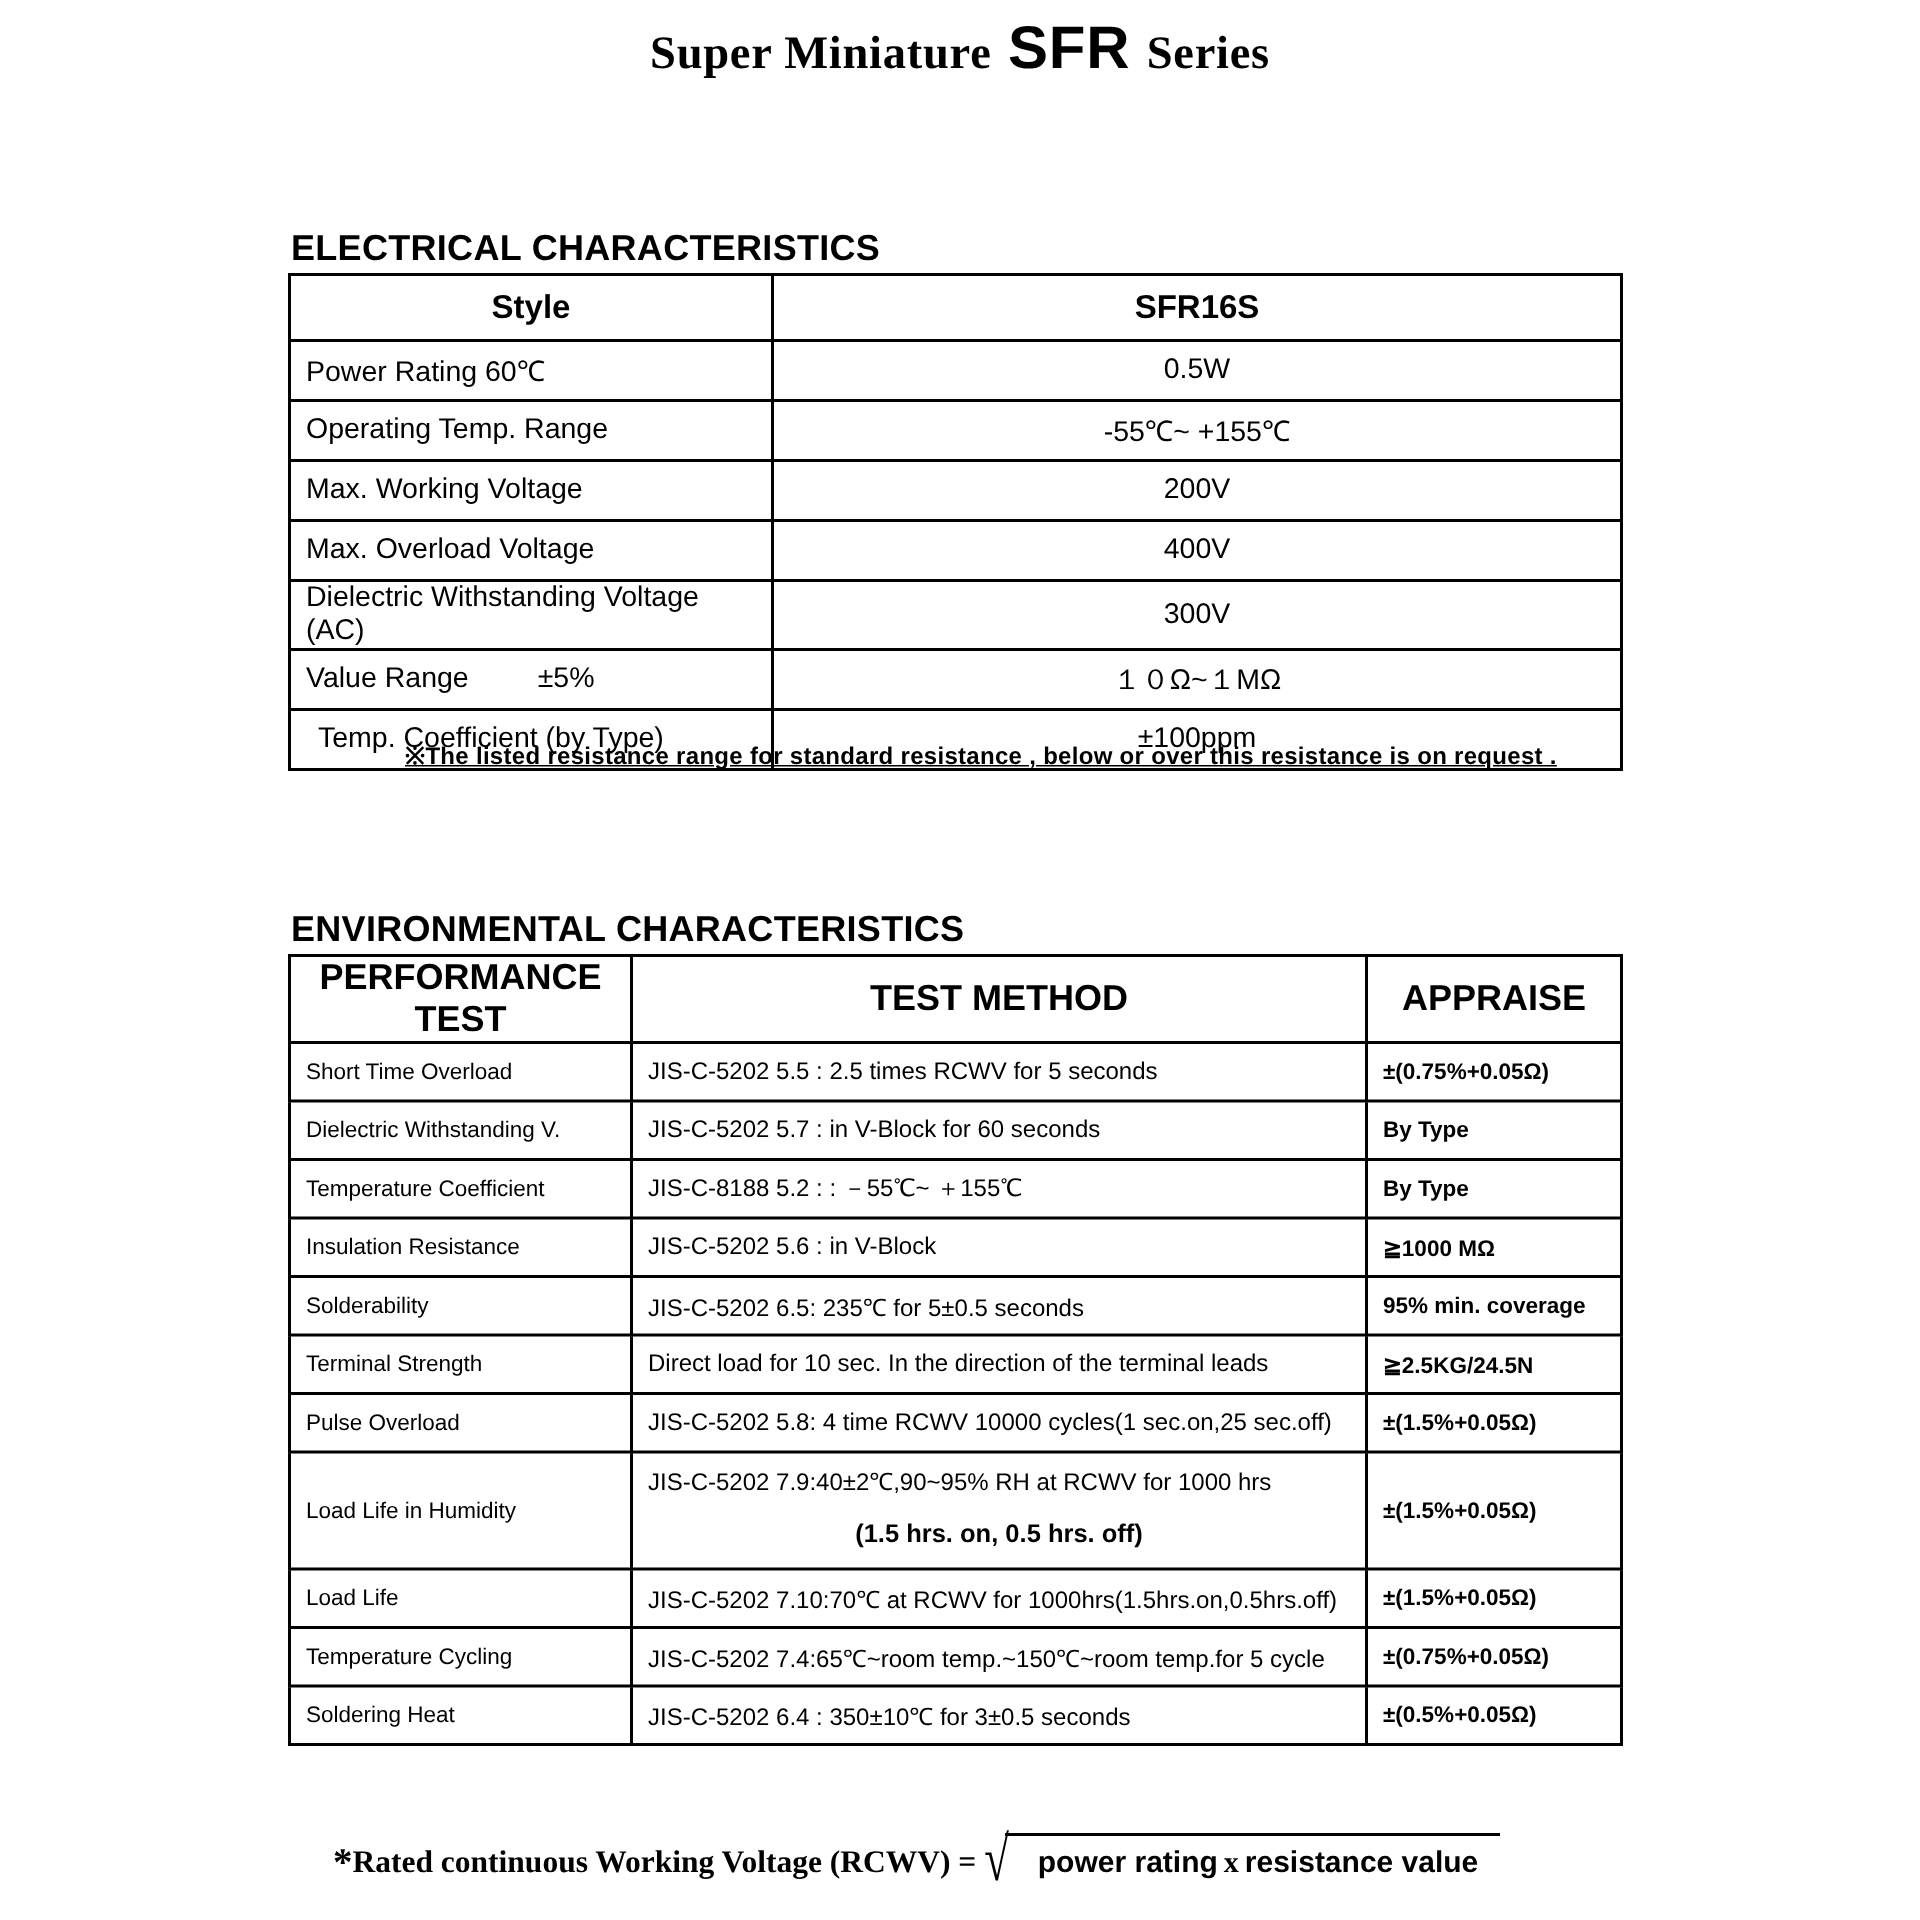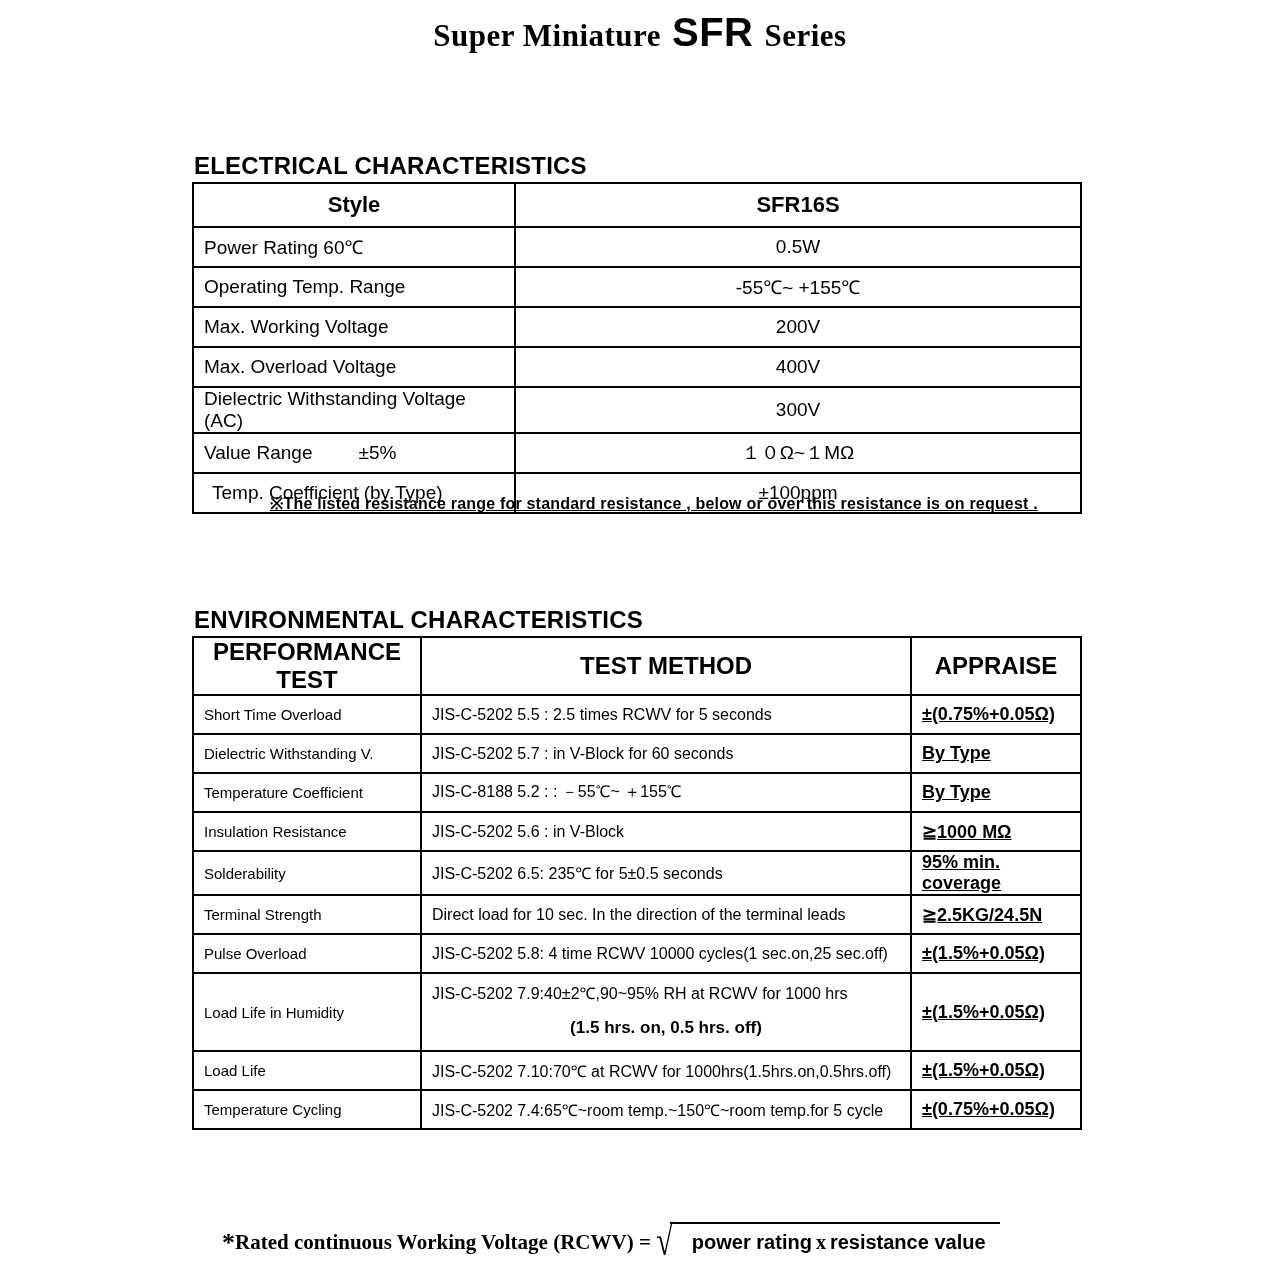--- a/index.html
+++ b/index.html
@@ -113,22 +113,21 @@
   .env-table .c2 { width: 490px; }
   .env-table .c3 { width: 170px; }
   .env-table .hdr {
     font-size: 24px;
     font-weight: bold;
     text-align: center;
     height: 38px;
   }
   .env-table .appraise {
     font-weight: bold;
-    font-size: 18px;
-    text-decoration: underline;
+    font-size: 15px;
   }
   .env-table .small-jis { font-size: 16px; }
   .env-table .tall { height: 76px; }
   .env-table .two-line {
     line-height: 1.55;
   }
   .env-table .two-line .ln2 {
     display: block;
     text-align: center;
     font-weight: bold;
@@ -299,20 +298,25 @@
       </tr>
       <tr>
         <td>Load Life</td>
         <td class="small-jis">JIS-C-5202 7.10:70℃  at RCWV for 1000hrs(1.5hrs.on,0.5hrs.off)</td>
         <td class="appraise">±(1.5%+0.05Ω)</td>
       </tr>
       <tr>
         <td>Temperature Cycling</td>
         <td class="small-jis">JIS-C-5202 7.4:65℃~room temp.~150℃~room temp.for 5 cycle</td>
         <td class="appraise">±(0.75%+0.05Ω)</td>
+      </tr>
+      <tr>
+        <td>Soldering Heat</td>
+        <td class="small-jis">JIS-C-5202 6.4 : 350±10℃  for 3±0.5 seconds</td>
+        <td class="appraise">±(0.5%+0.05Ω)</td>
       </tr>
     </tbody>
   </table>
 
   <div class="footer-note">
     <span class="star">*</span><span>Rated continuous Working Voltage (RCWV) =</span>
     <span class="radical">
       <span class="sign">√</span><span class="bar"></span>
     </span>
     <span class="radicand">

